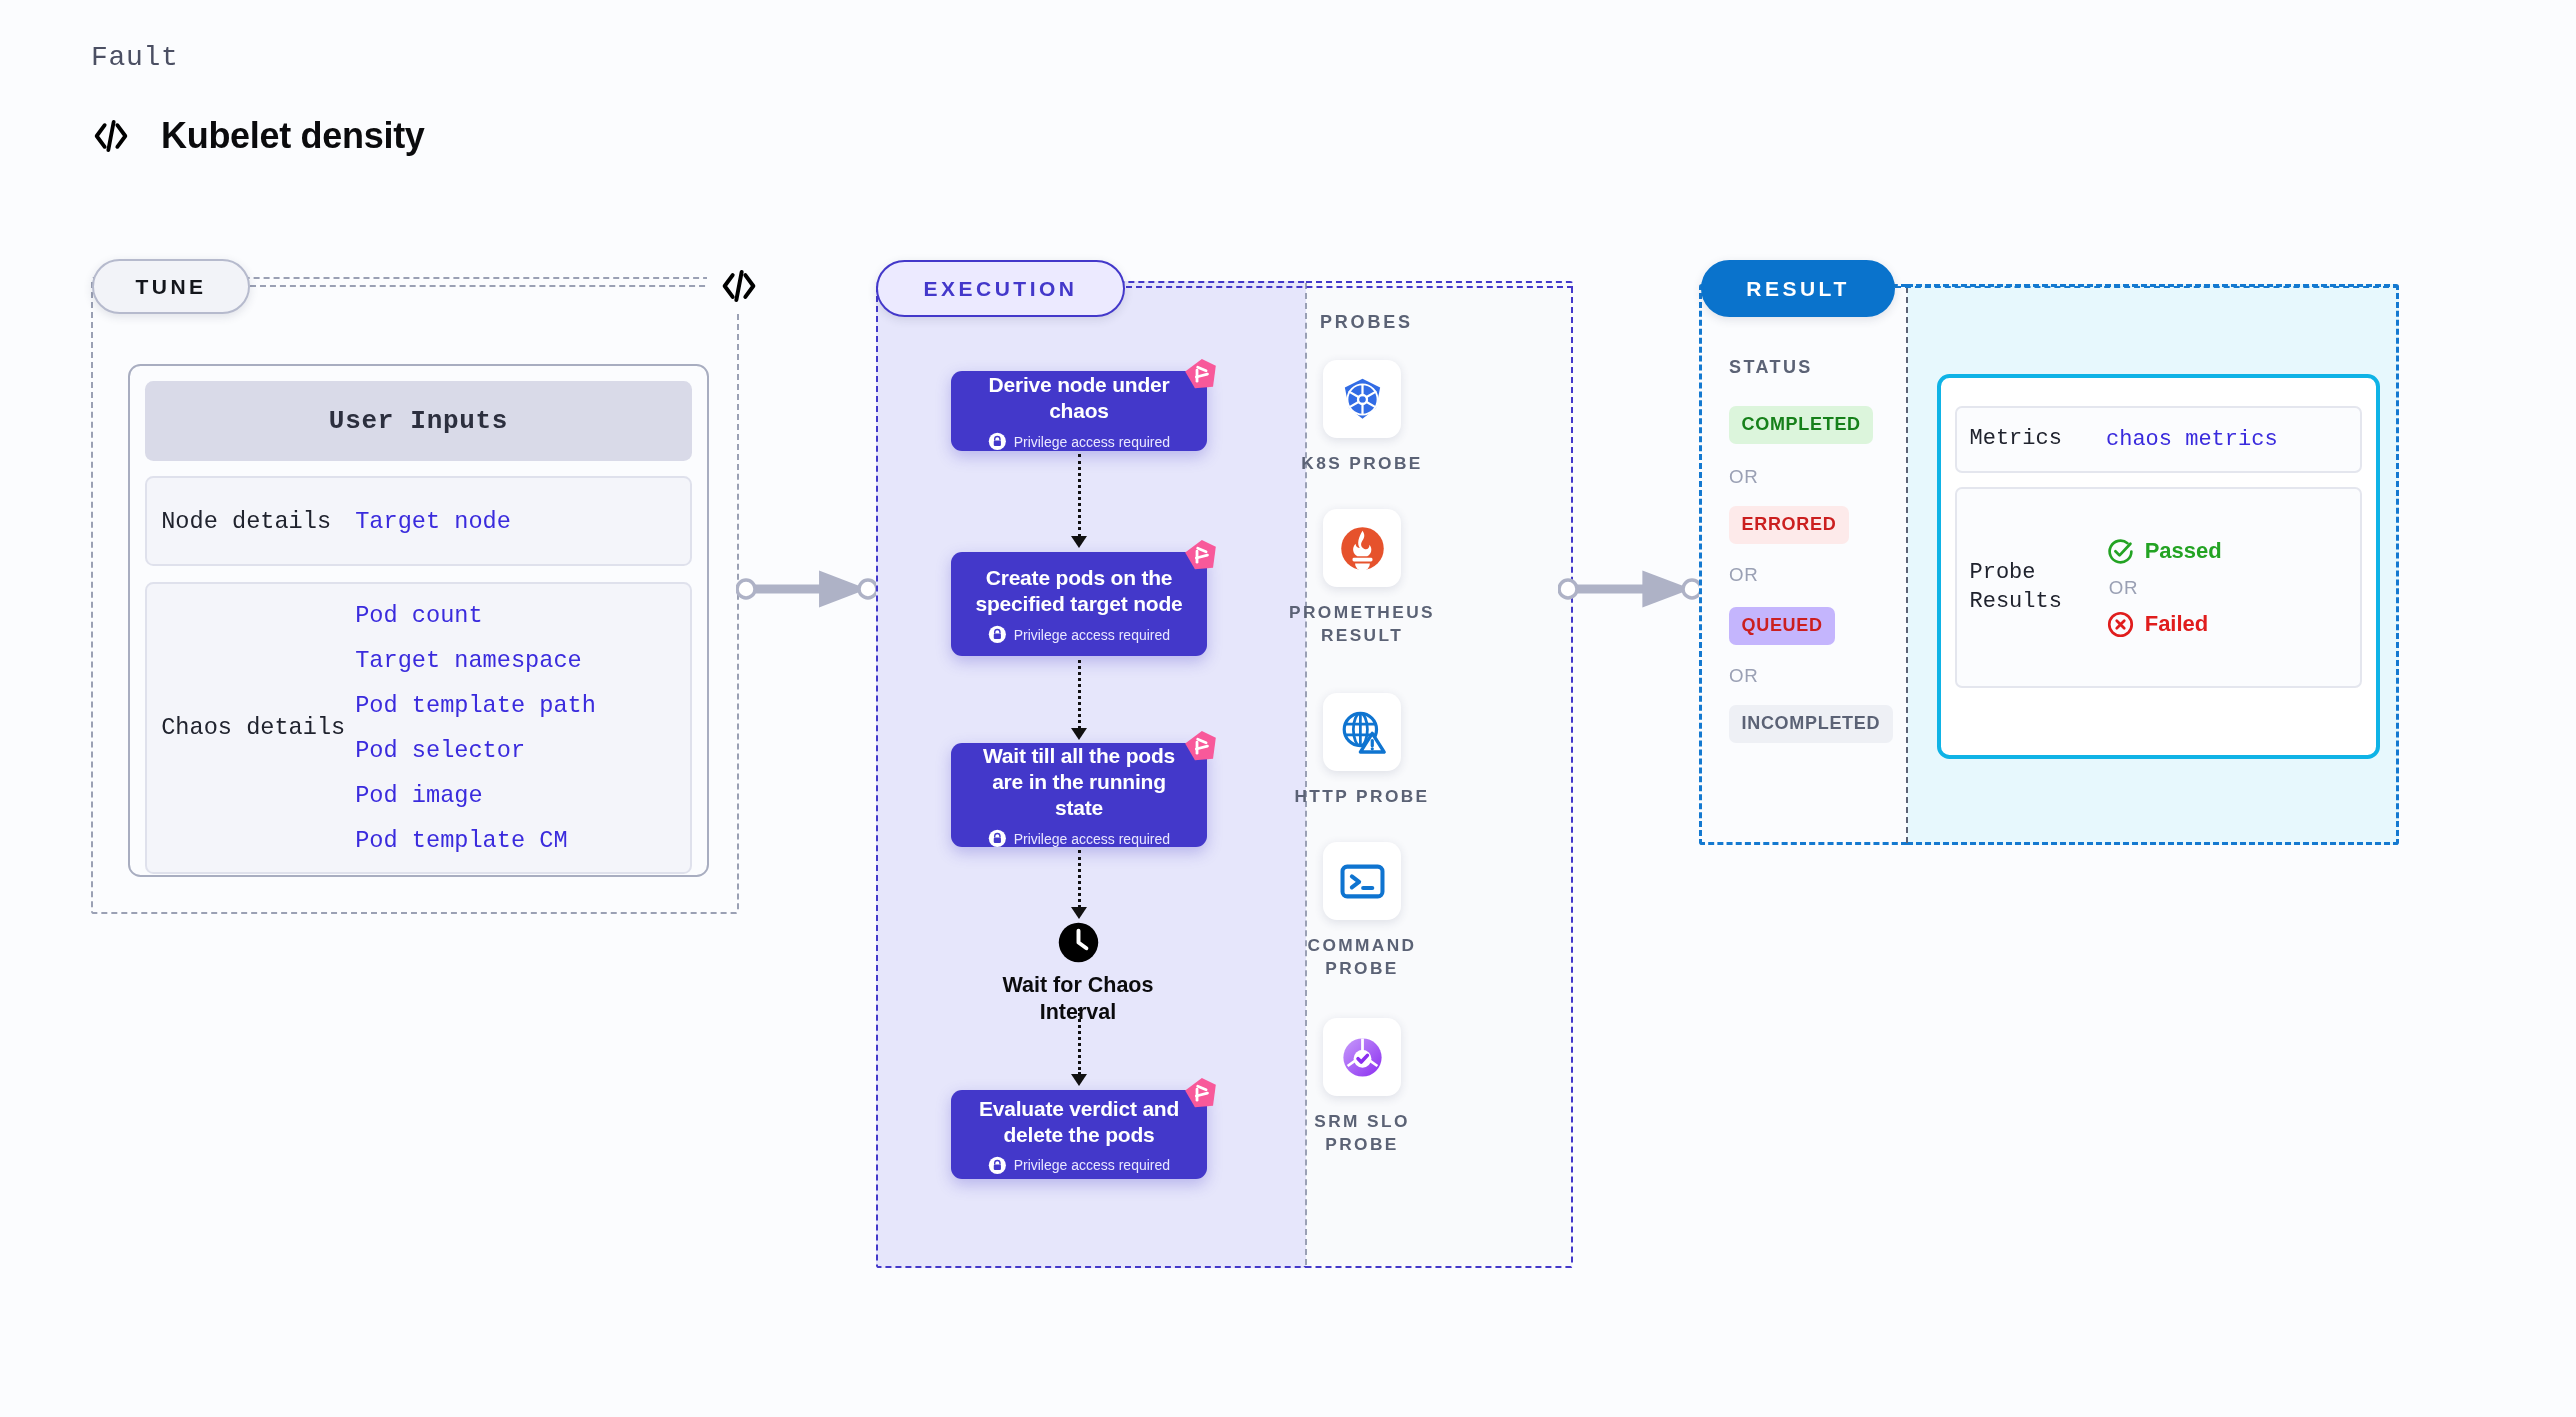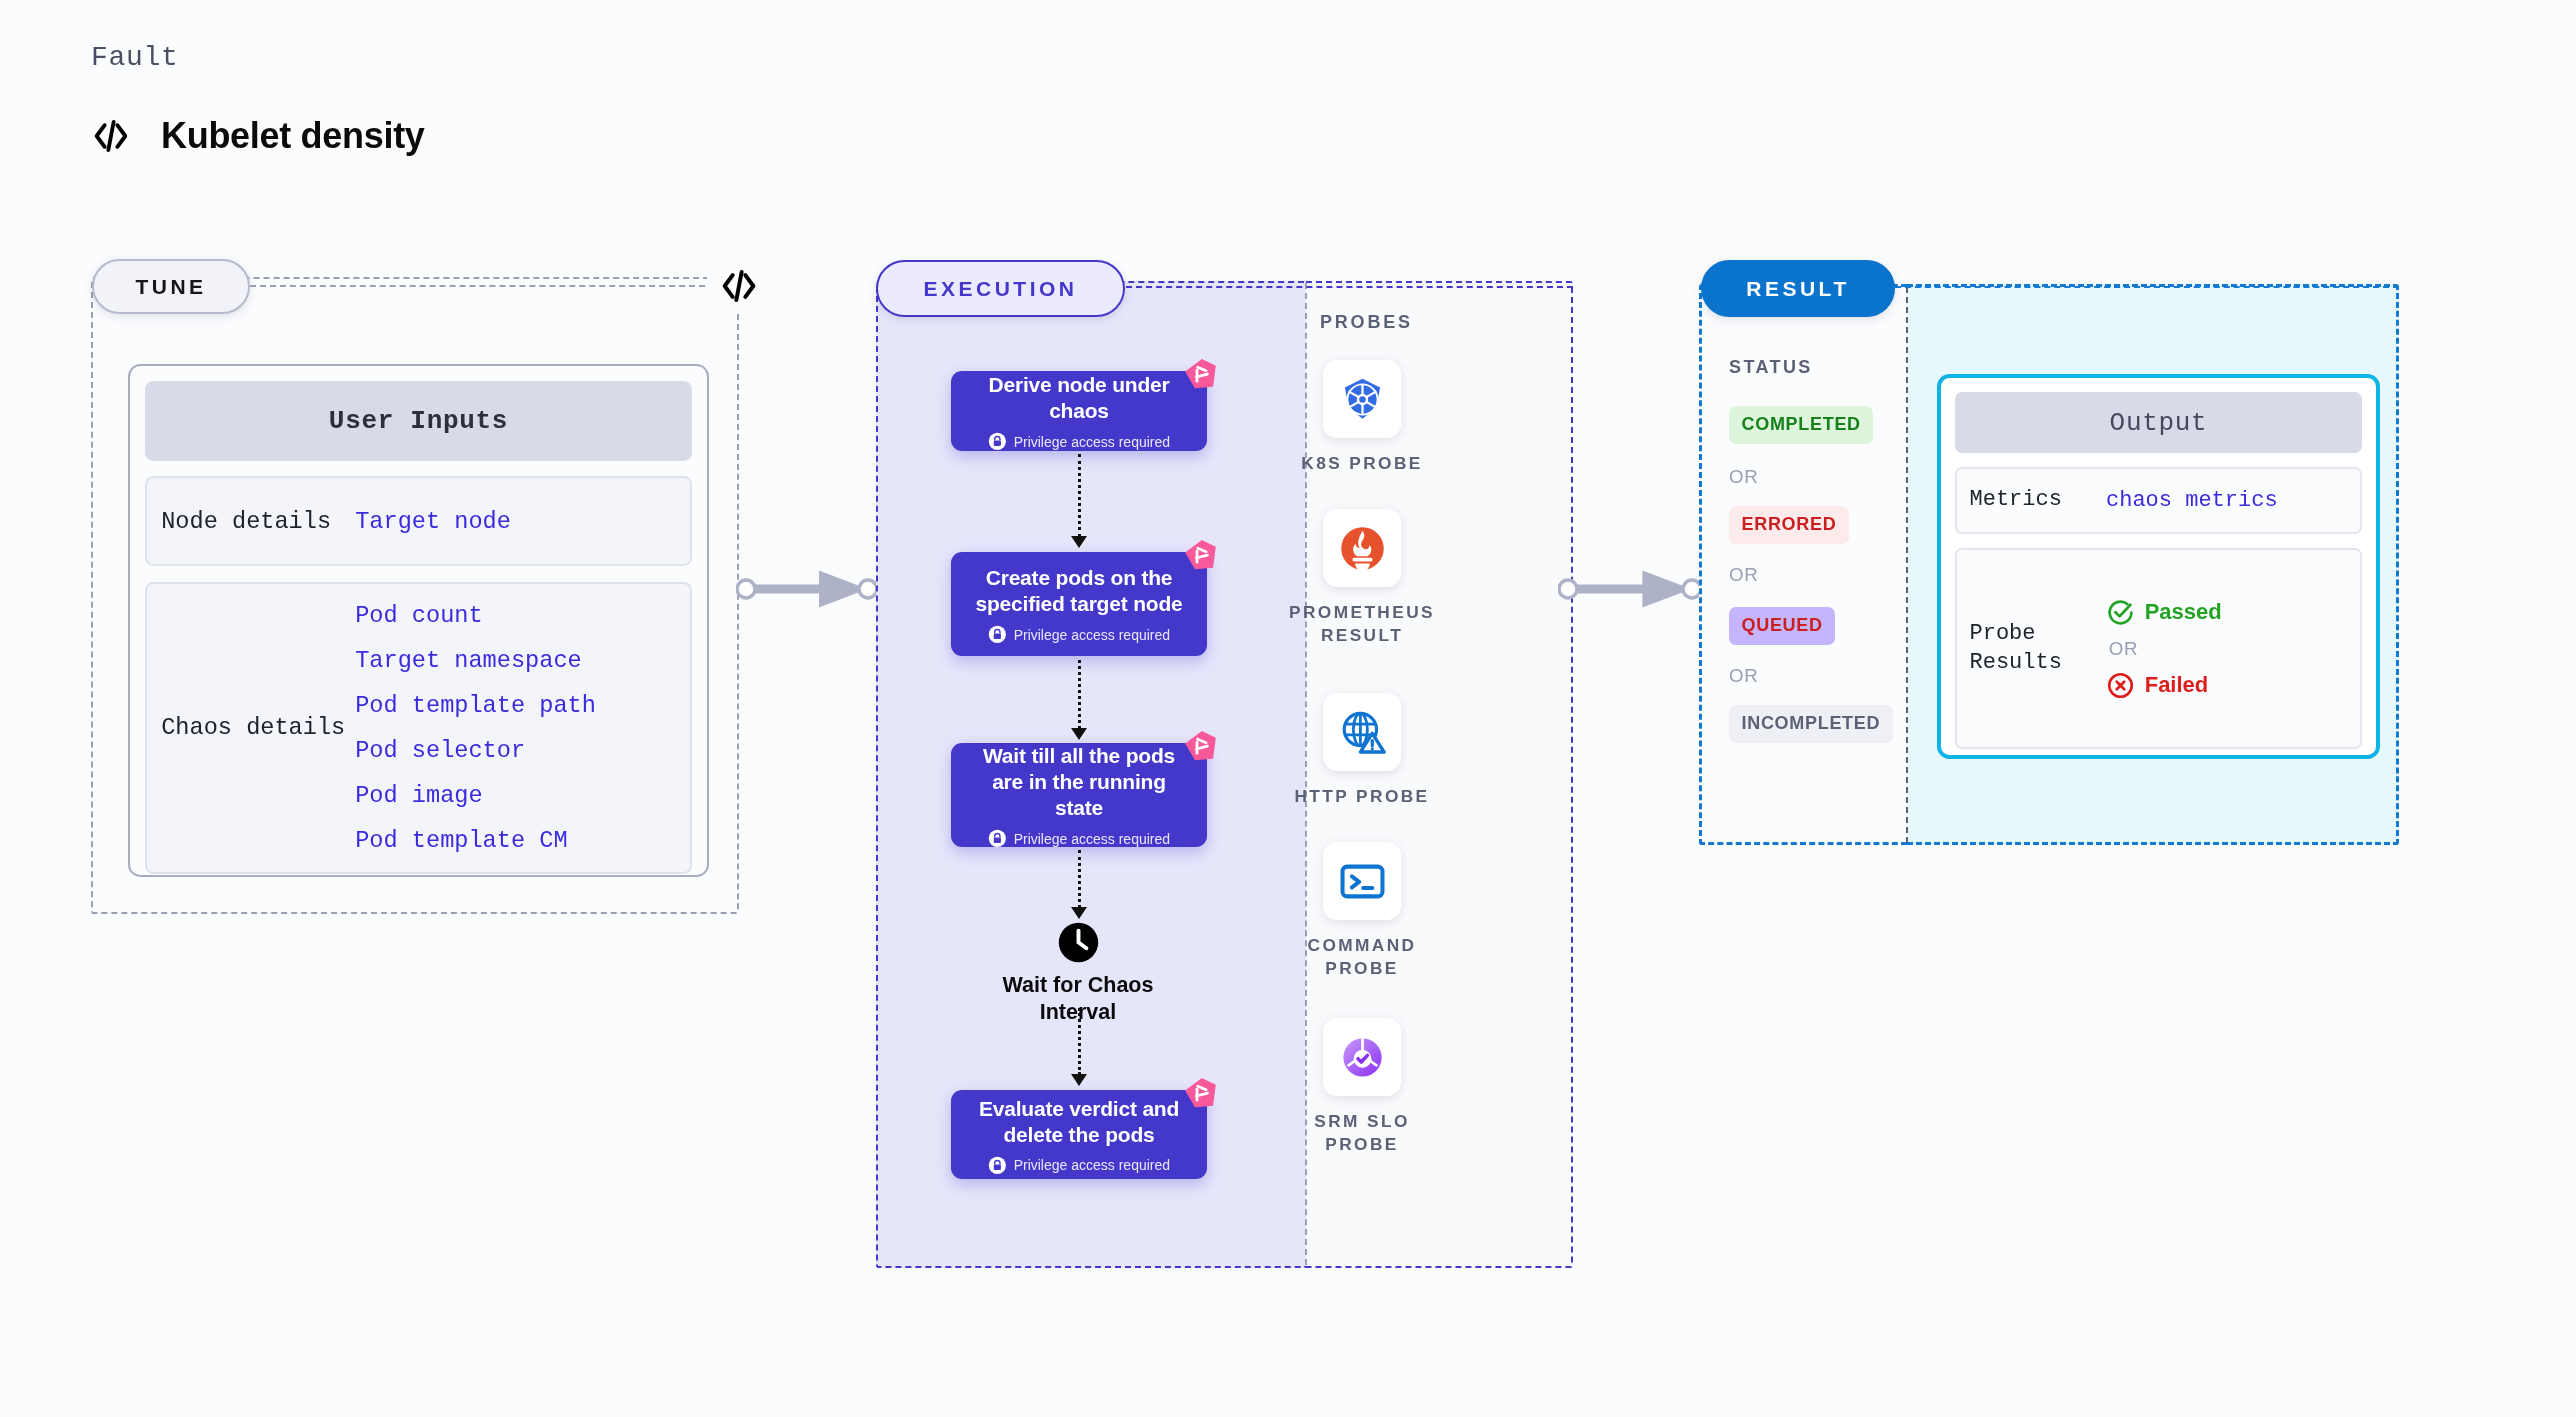--- a/index.html
+++ b/index.html
@@ -482,21 +482,20 @@
 <div id="status-title">STATUS</div>
 <div id="badge-0" class="status-badge">COMPLETED</div>
 <div id="or-0" class="or-text">OR</div>
 <div id="badge-1" class="status-badge">ERRORED</div>
 <div id="or-1" class="or-text">OR</div>
 <div id="badge-2" class="status-badge">QUEUED</div>
 <div id="or-2" class="or-text">OR</div>
 <div id="badge-3" class="status-badge">INCOMPLETED</div>
 
 <div id="output-card">
-  <div id="output-header">Output</div>
 
   <div id="metrics-row" class="out-row">
     <div class="out-label">Metrics</div>
     <div class="out-val-metrics">chaos metrics</div>
   </div>
 
   <div id="probe-results-row" class="out-row">
     <div class="out-label">Probe Results</div>
     <div>
       <div class="verdict verdict-pass">

